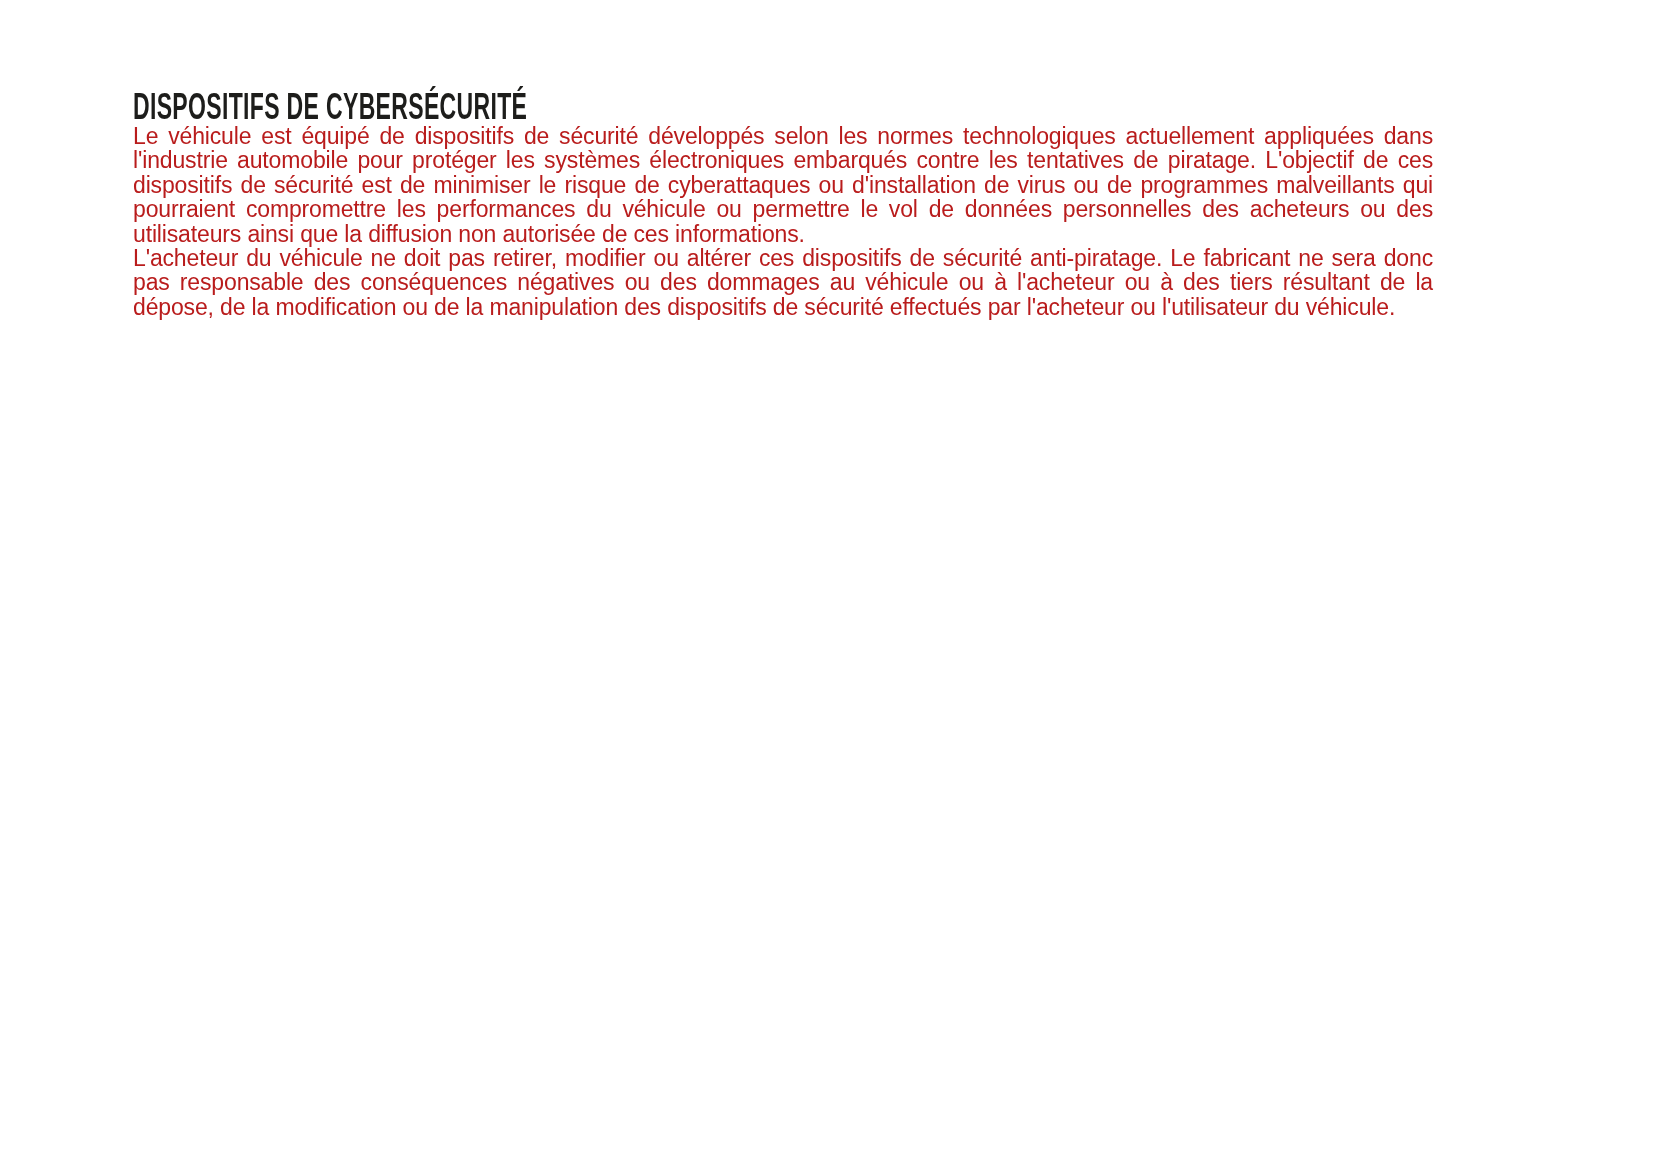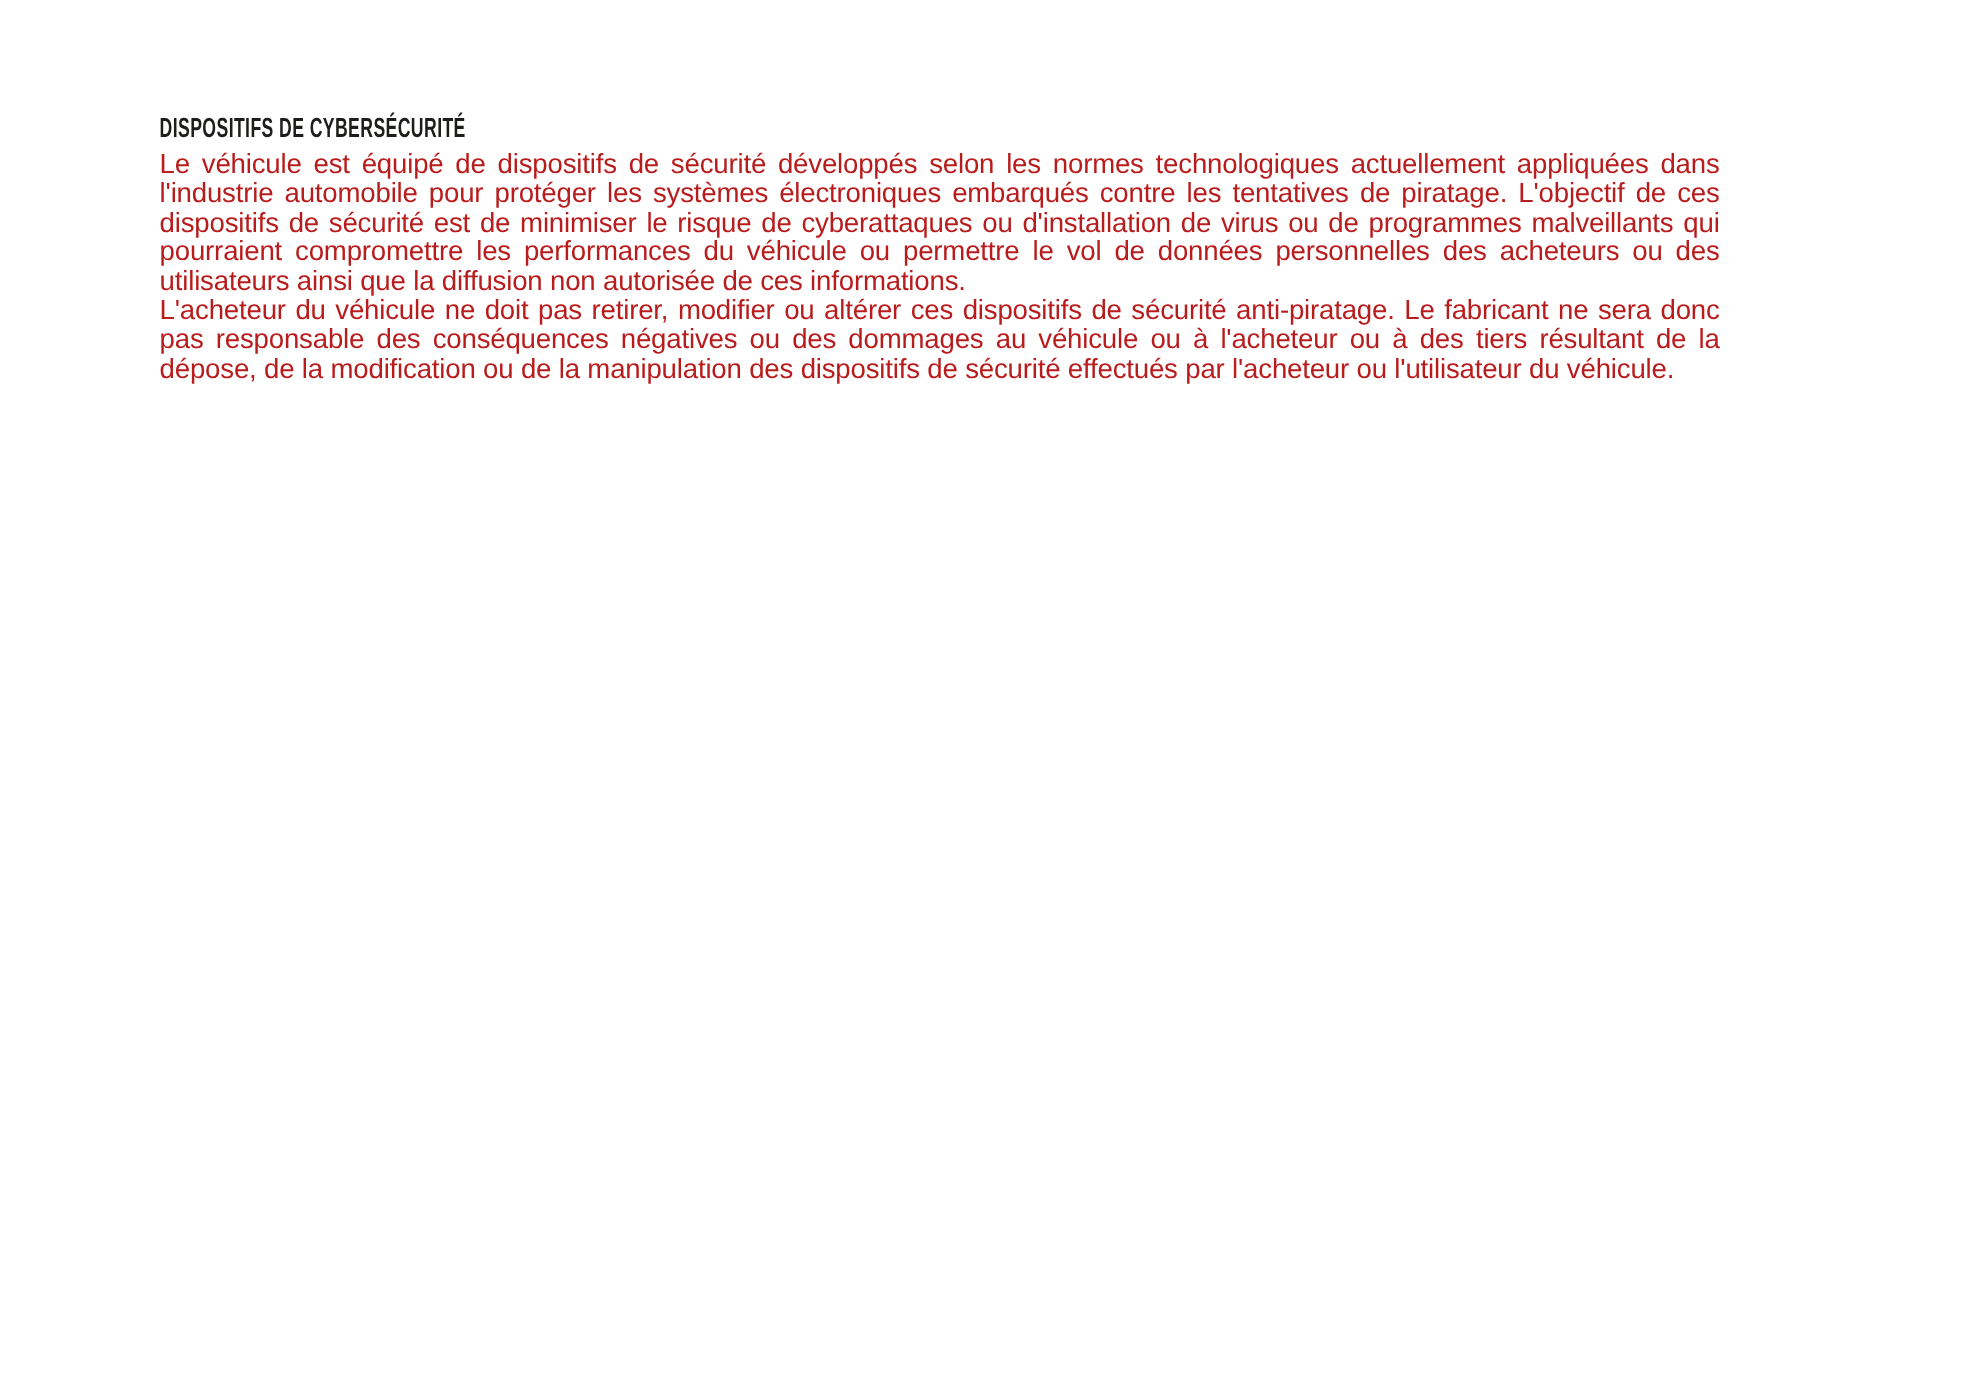--- a/index.html
+++ b/index.html
@@ -23,21 +23,21 @@
   .content {
     position: absolute;
     left: 133px;
     top: 93px;
     width: 1300px;
     color: #1d1d1b;
   }
   .heading {
     margin: 0 0 4px 0;
     padding: 0;
-    font-size: 23px;
+    font-size: 36px;
     font-weight: 700;
     line-height: 27px;
     color: #1d1d1b;
     white-space: nowrap;
   }
   .heading-text {
     display: inline-block;
     transform: scaleX(0.64);
     transform-origin: 0 100%;
     letter-spacing: 0.5px;

